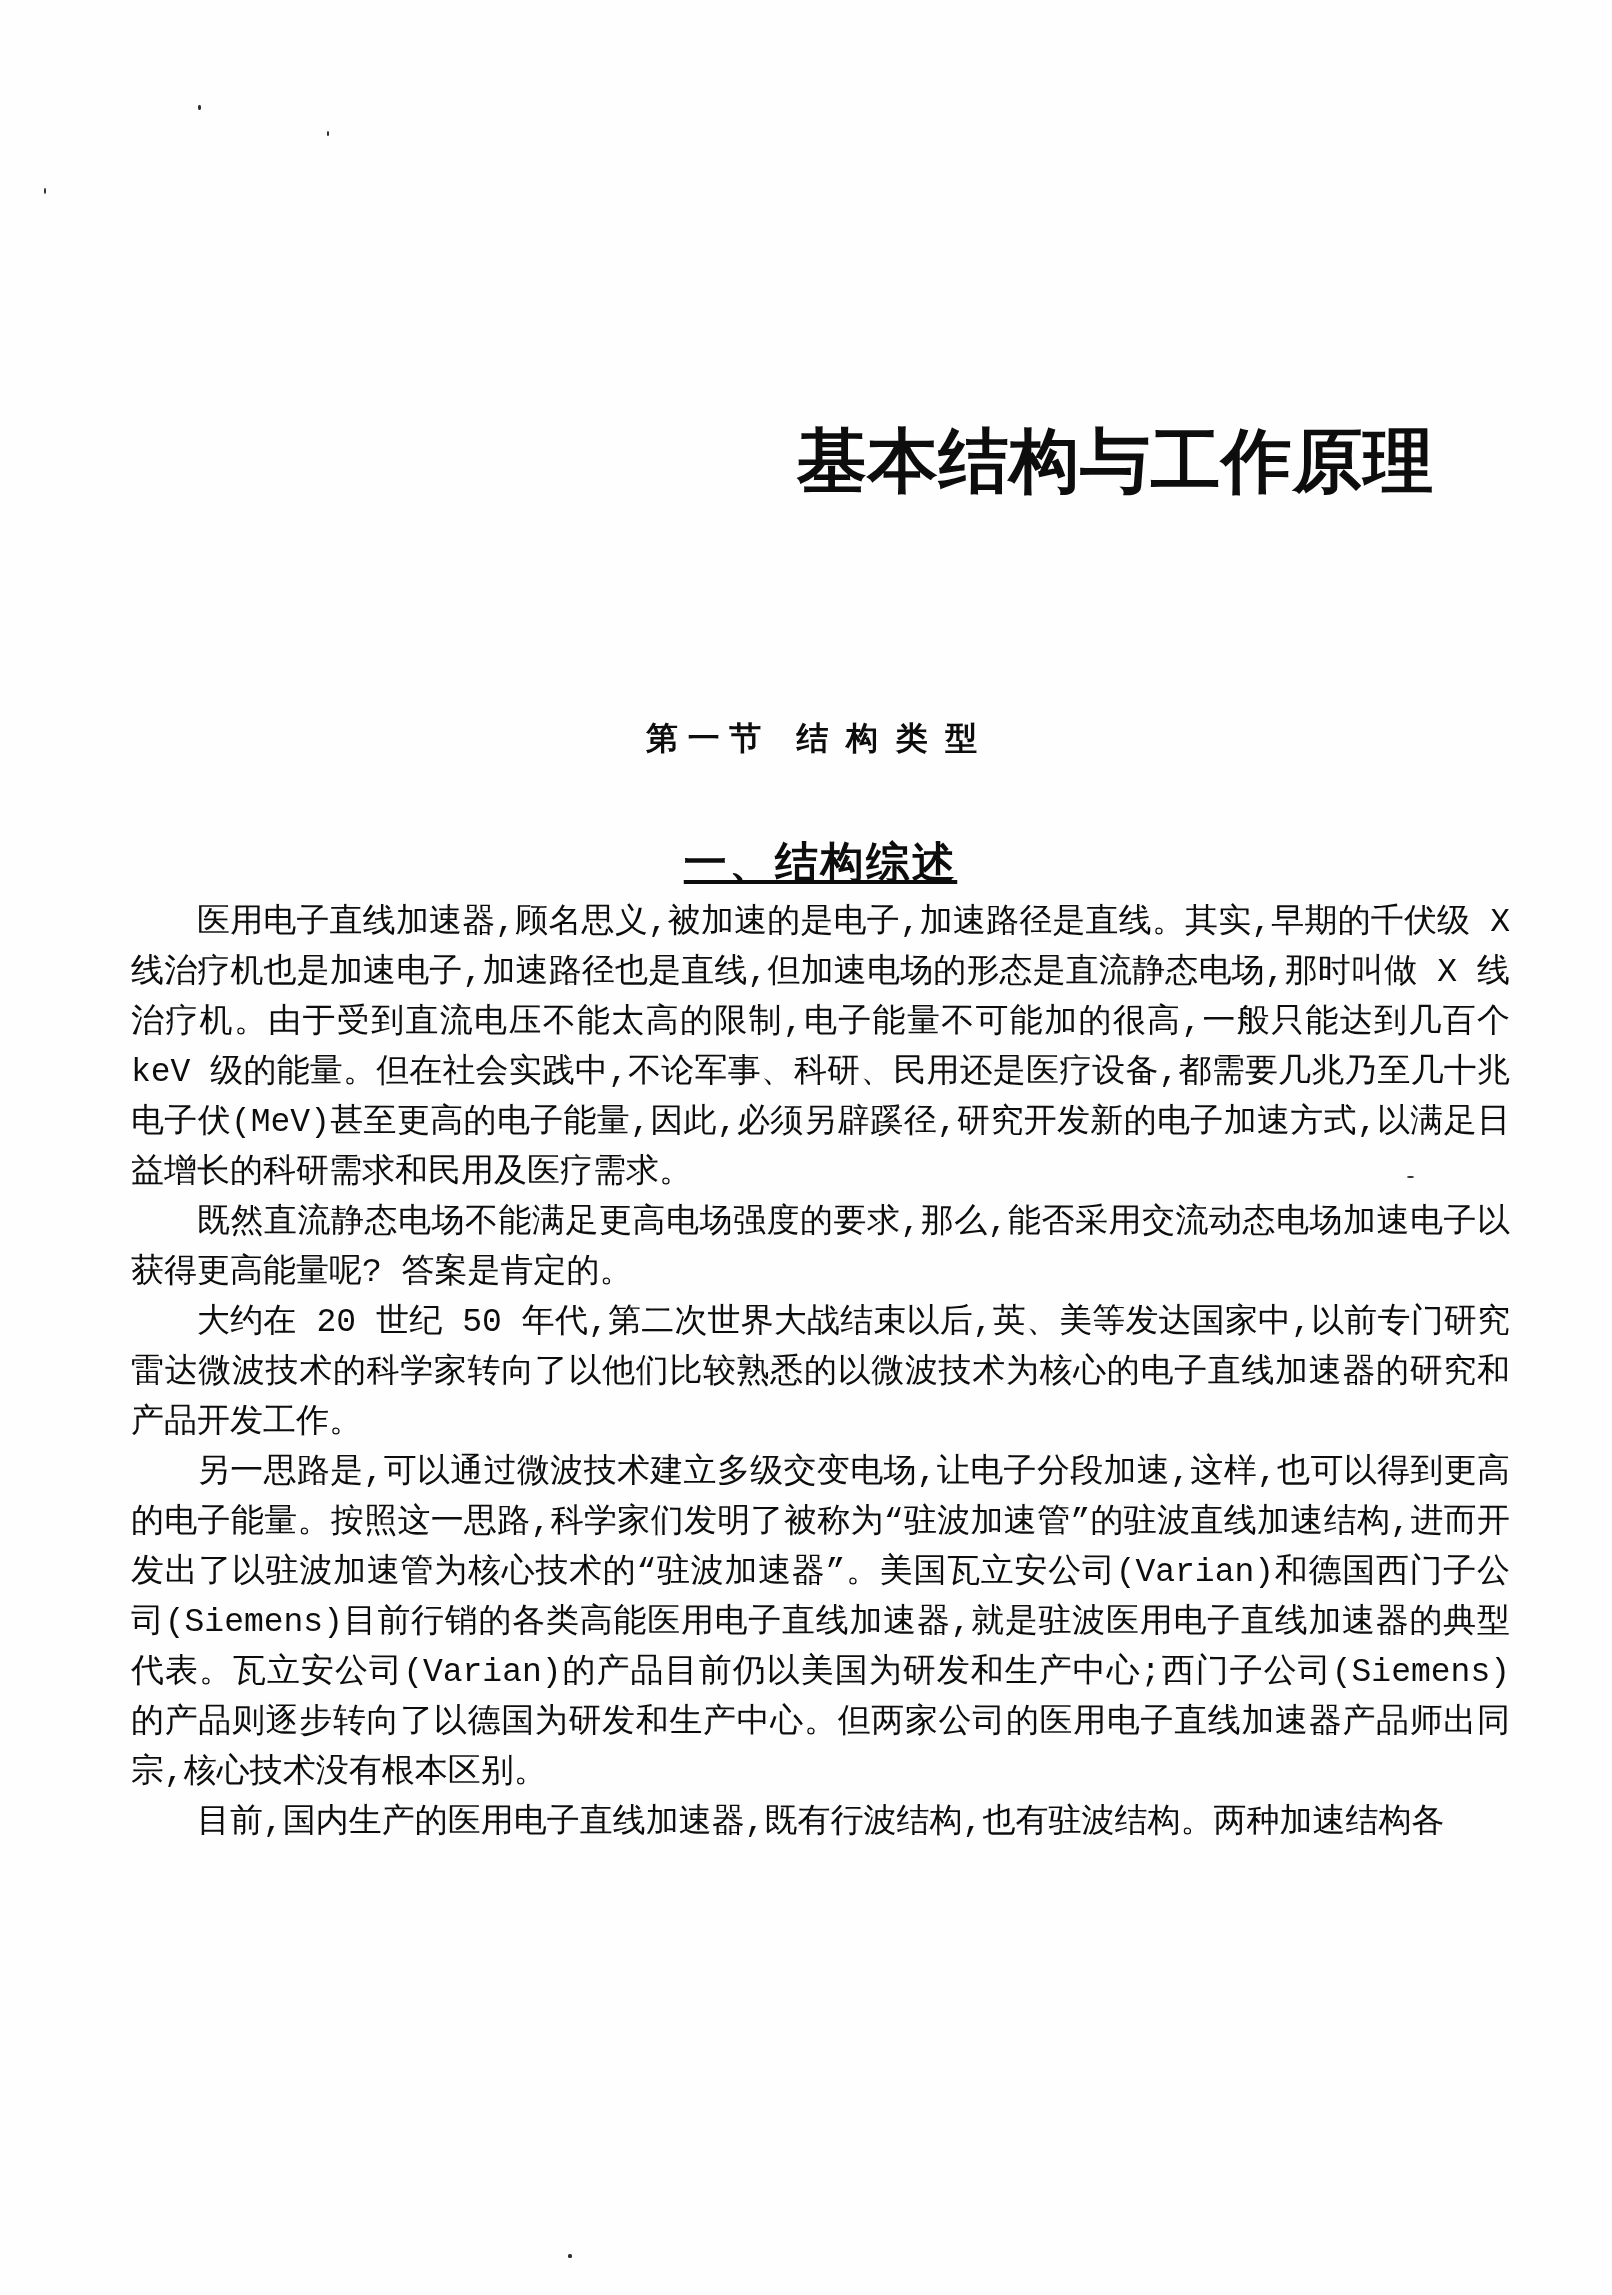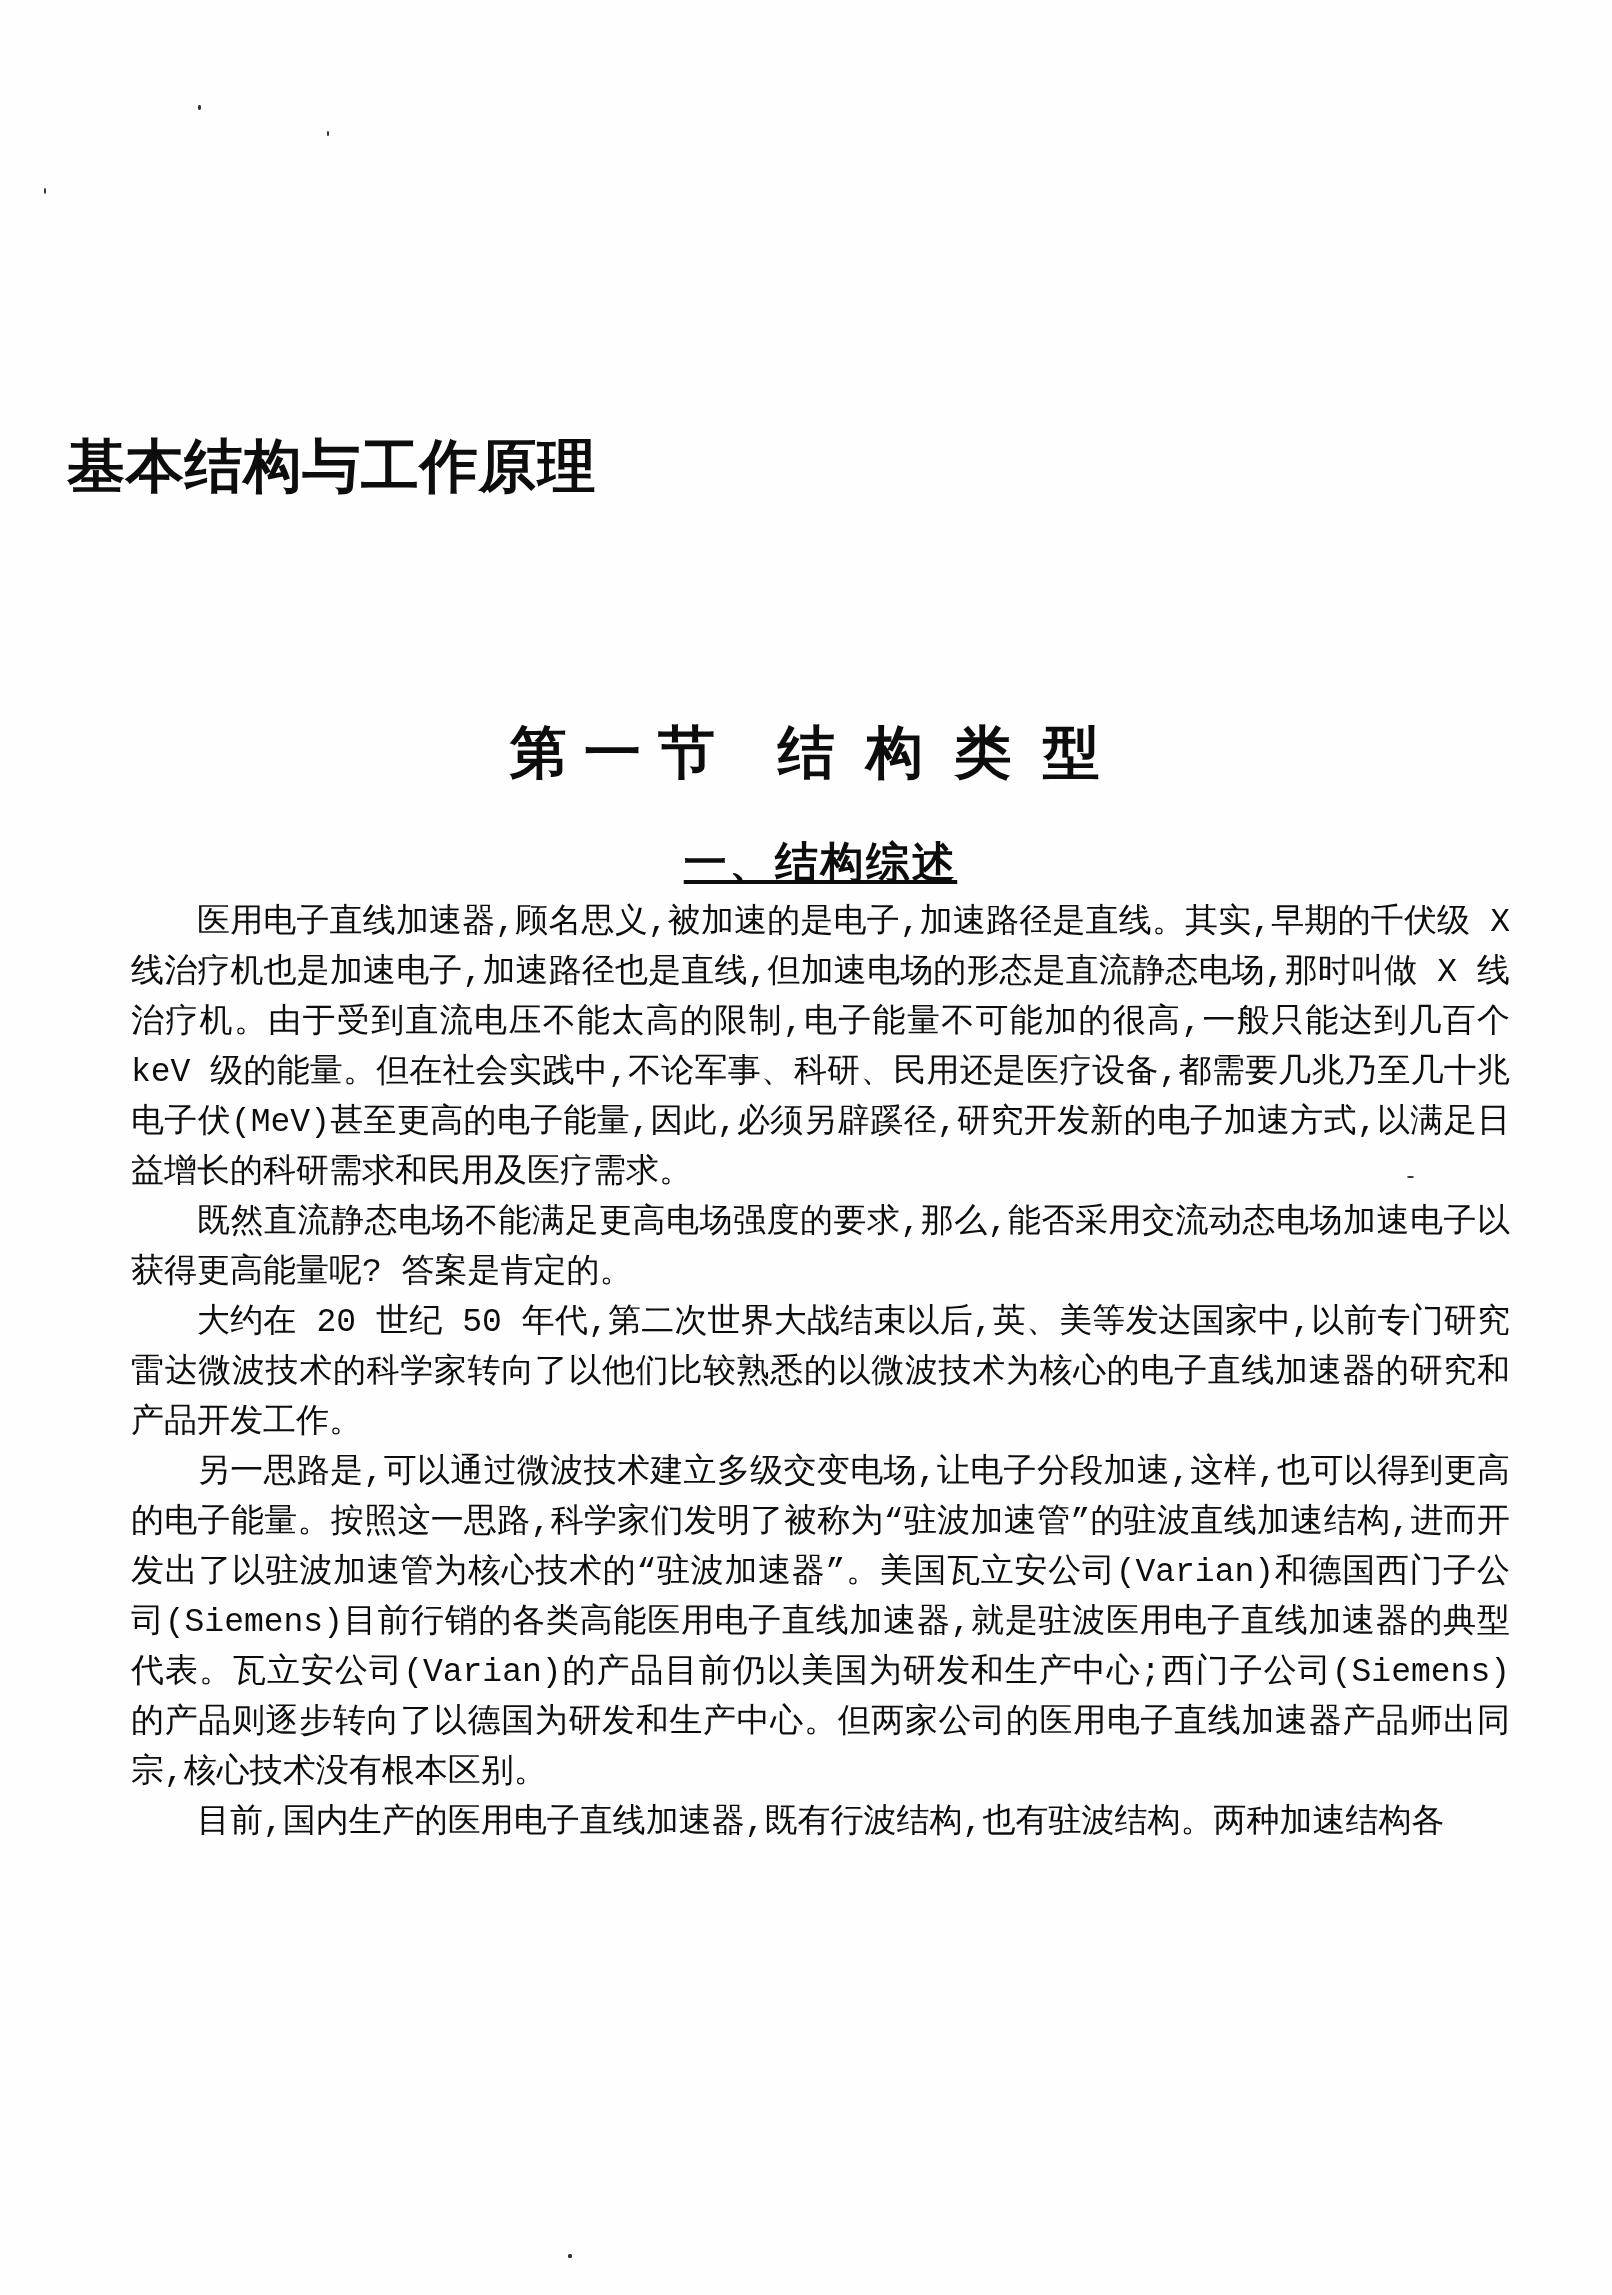--- a/index.html
+++ b/index.html
@@ -10,39 +10,39 @@
     background: #fefefe;
     font-family: "Liberation Serif", serif;
     color: #0d0d0d;
     overflow: hidden;
   }
   .chapter-title {
     position: absolute;
     top: 421px;
     left: 131px;
     width: 1379px;
-    margin: 12px;
-    text-align: left;
+    margin: 0;
+    text-align: right;
     transform: translateX(-76px);
     font-family: "Liberation Sans", sans-serif;
     font-weight: 900;
-    font-size: 58px;
+    font-size: 70px;
     line-height: 1.15;
     letter-spacing: 0.8px;
     white-space: nowrap;
   }
   .section-heading {
     position: absolute;
     top: 719px;
     left: 131px;
     width: 1379px;
     margin: 0;
     text-align: center;
     font-weight: 600;
-    font-size: 57px;
+    font-size: 32px;
     line-height: 1.2;
     white-space: nowrap;
   }
   .section-heading .sec-number { letter-spacing: 0.3em; }
   .section-heading .sec-name   { letter-spacing: 0.55em; margin-left: 0.55em; }
   .subsection-heading {
     position: absolute;
     top: 837px;
     left: 131px;
     width: 1379px;

